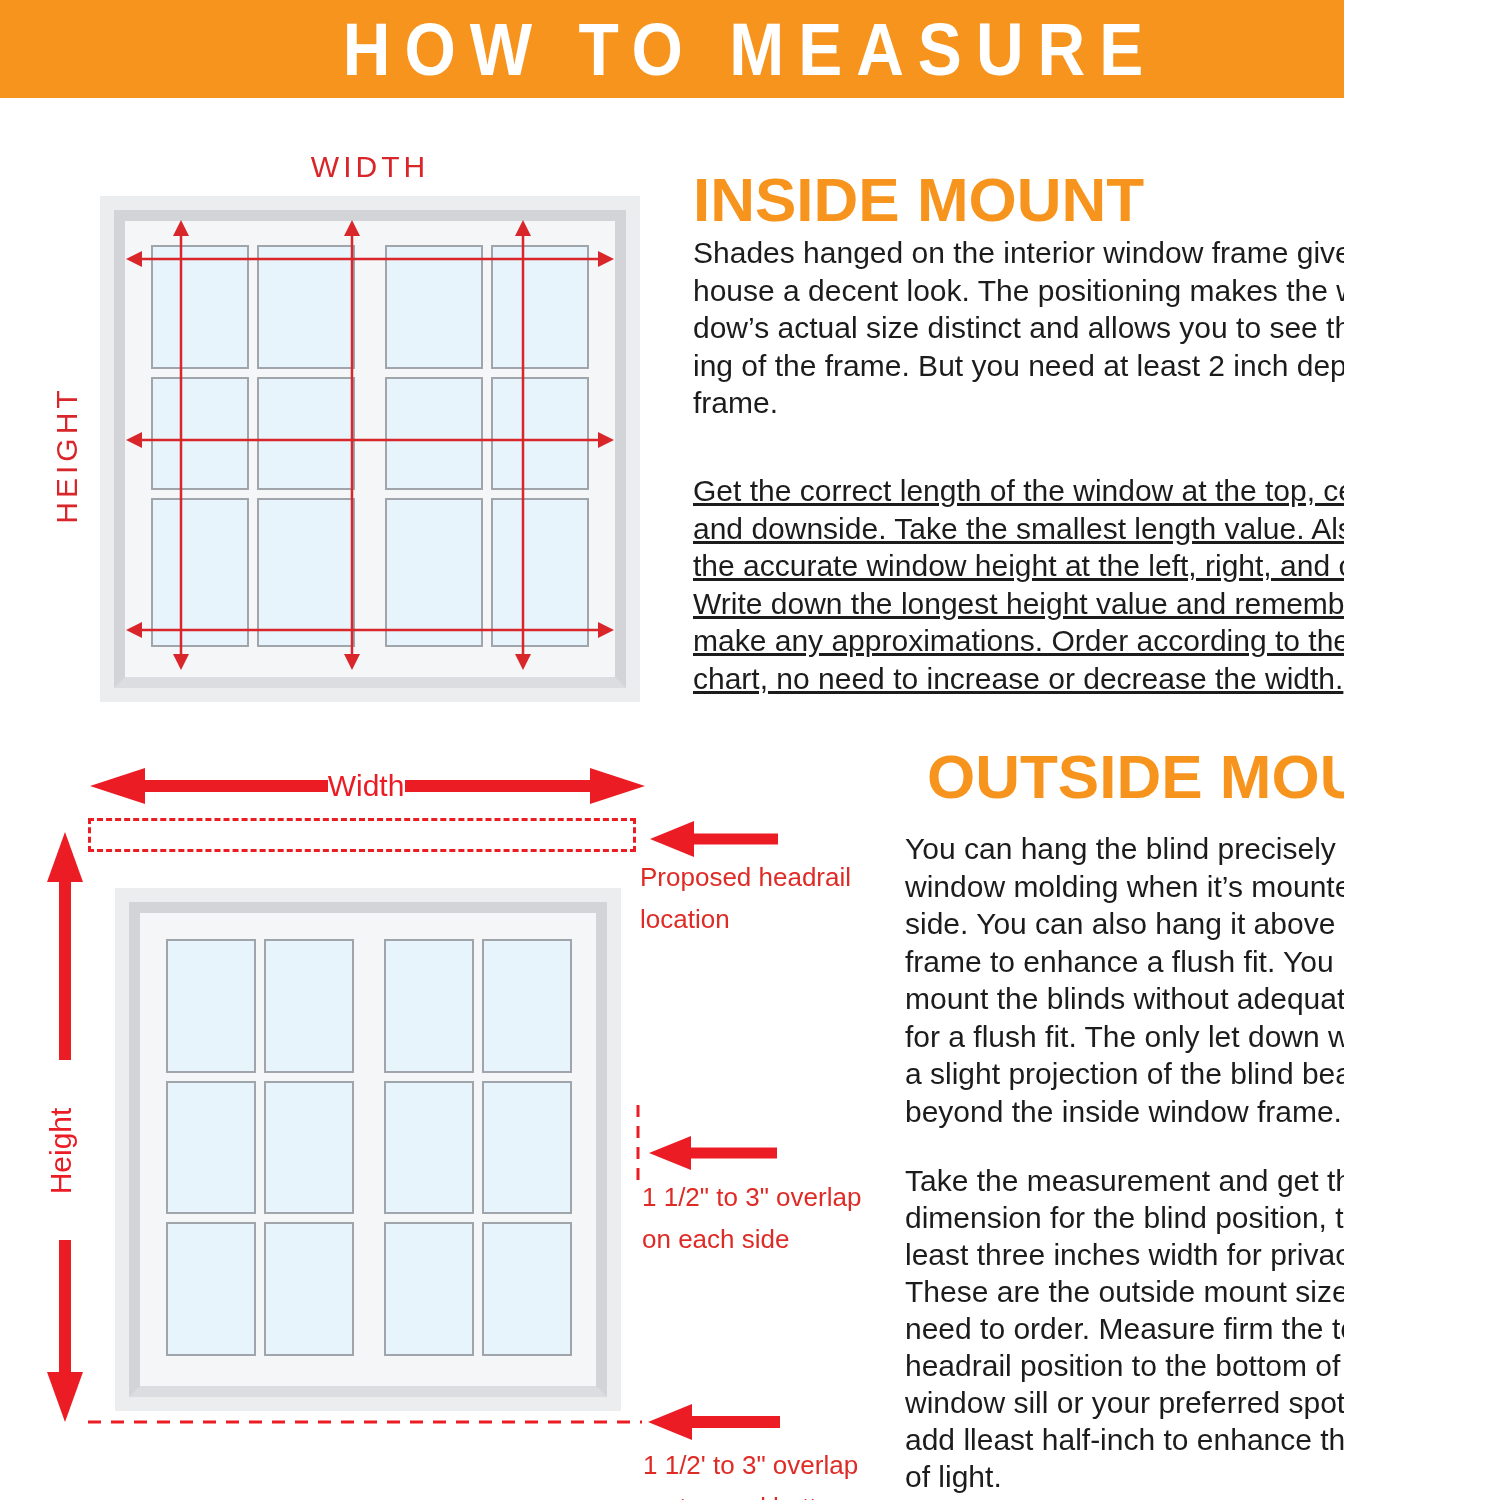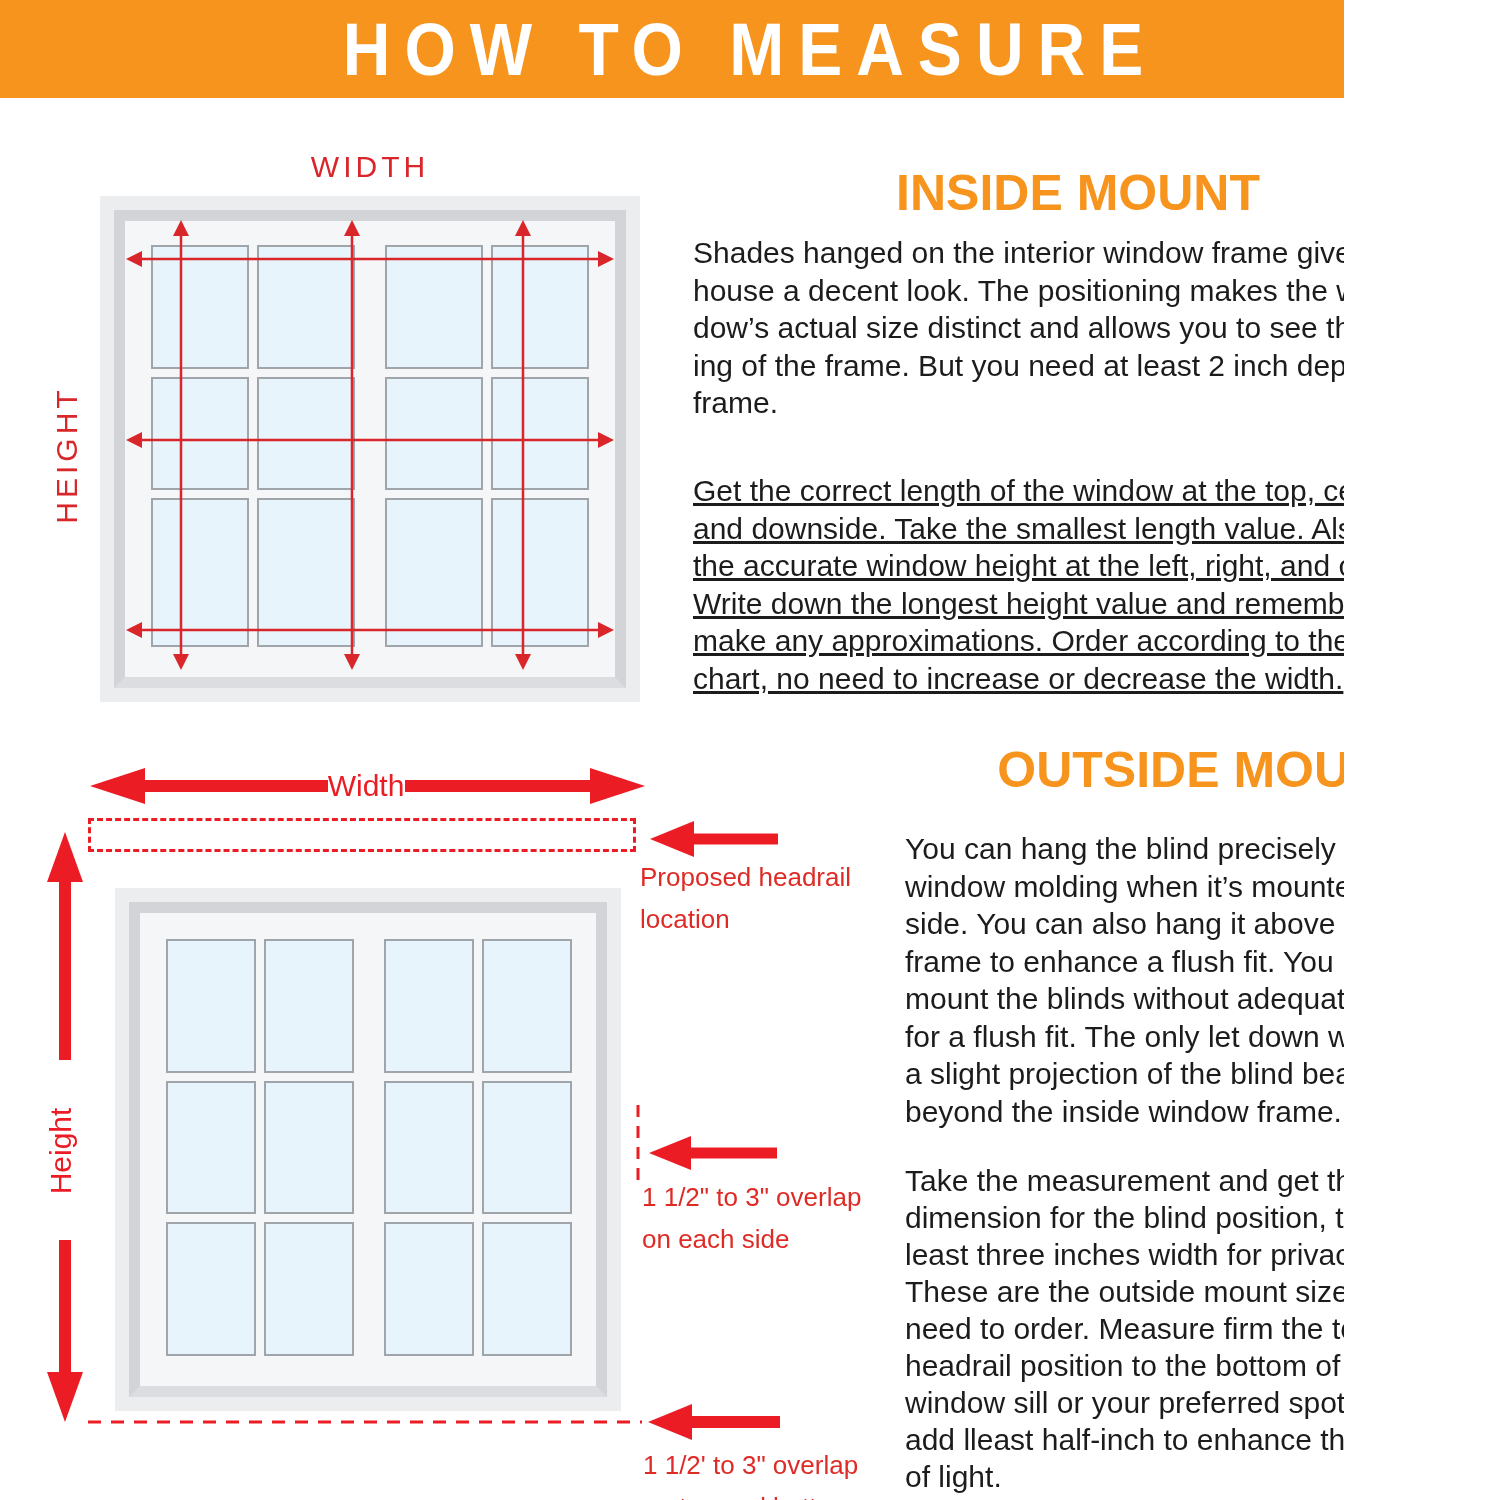--- a/index.html
+++ b/index.html
@@ -30,21 +30,21 @@
   .ov-thin line{stroke:var(--red_measure);stroke-width:2.5;}
   .ov-thin polygon{fill:var(--red_measure);}
   .ov-thick line{stroke:var(--red_accent);}
   .ov-thick polygon{fill:var(--red_accent);}
 
   .red-cap-label{position:absolute;color:var(--red_measure);font-size:30px;letter-spacing:4px;text-align:center;}
   .red-small-label{position:absolute;color:var(--red_label);font-size:26px;line-height:42px;white-space:pre-line;}
   .red-mid-label{position:absolute;color:var(--red_accent);font-size:30px;text-align:center;}
   .rot{transform:rotate(-90deg);}
 
-  .mount-heading{position:absolute;color:var(--orange);font-weight:bold;font-size:50px;text-align:center;white-space:nowrap;}
+  .mount-heading{position:absolute;color:var(--orange);font-weight:bold;font-size:62px;white-space:nowrap;}
   .body-p{position:absolute;color:var(--ink);font-size:30px;line-height:37.5px;white-space:pre-line;}
   .dashed-box{position:absolute;border:3px dashed var(--red_accent);box-sizing:border-box;}
 </style>
 </head>
 <body>
 
 <div class="canvas" style="--orange: #F7941D; --red_measure: #D8262B; --red_accent: #EC1C24; --red_label: #DE2B26; --pane: #E8F4FB; --pane_border: #9FA5AA; --frame_outer: #ECEDEF; --frame_bevel: #D2D4D7; --sash: #F5F6F8; --ink: #1C1C1C;">
 
   <div class="banner">
     <div class="banner-title">HOW TO MEASURE</div>

